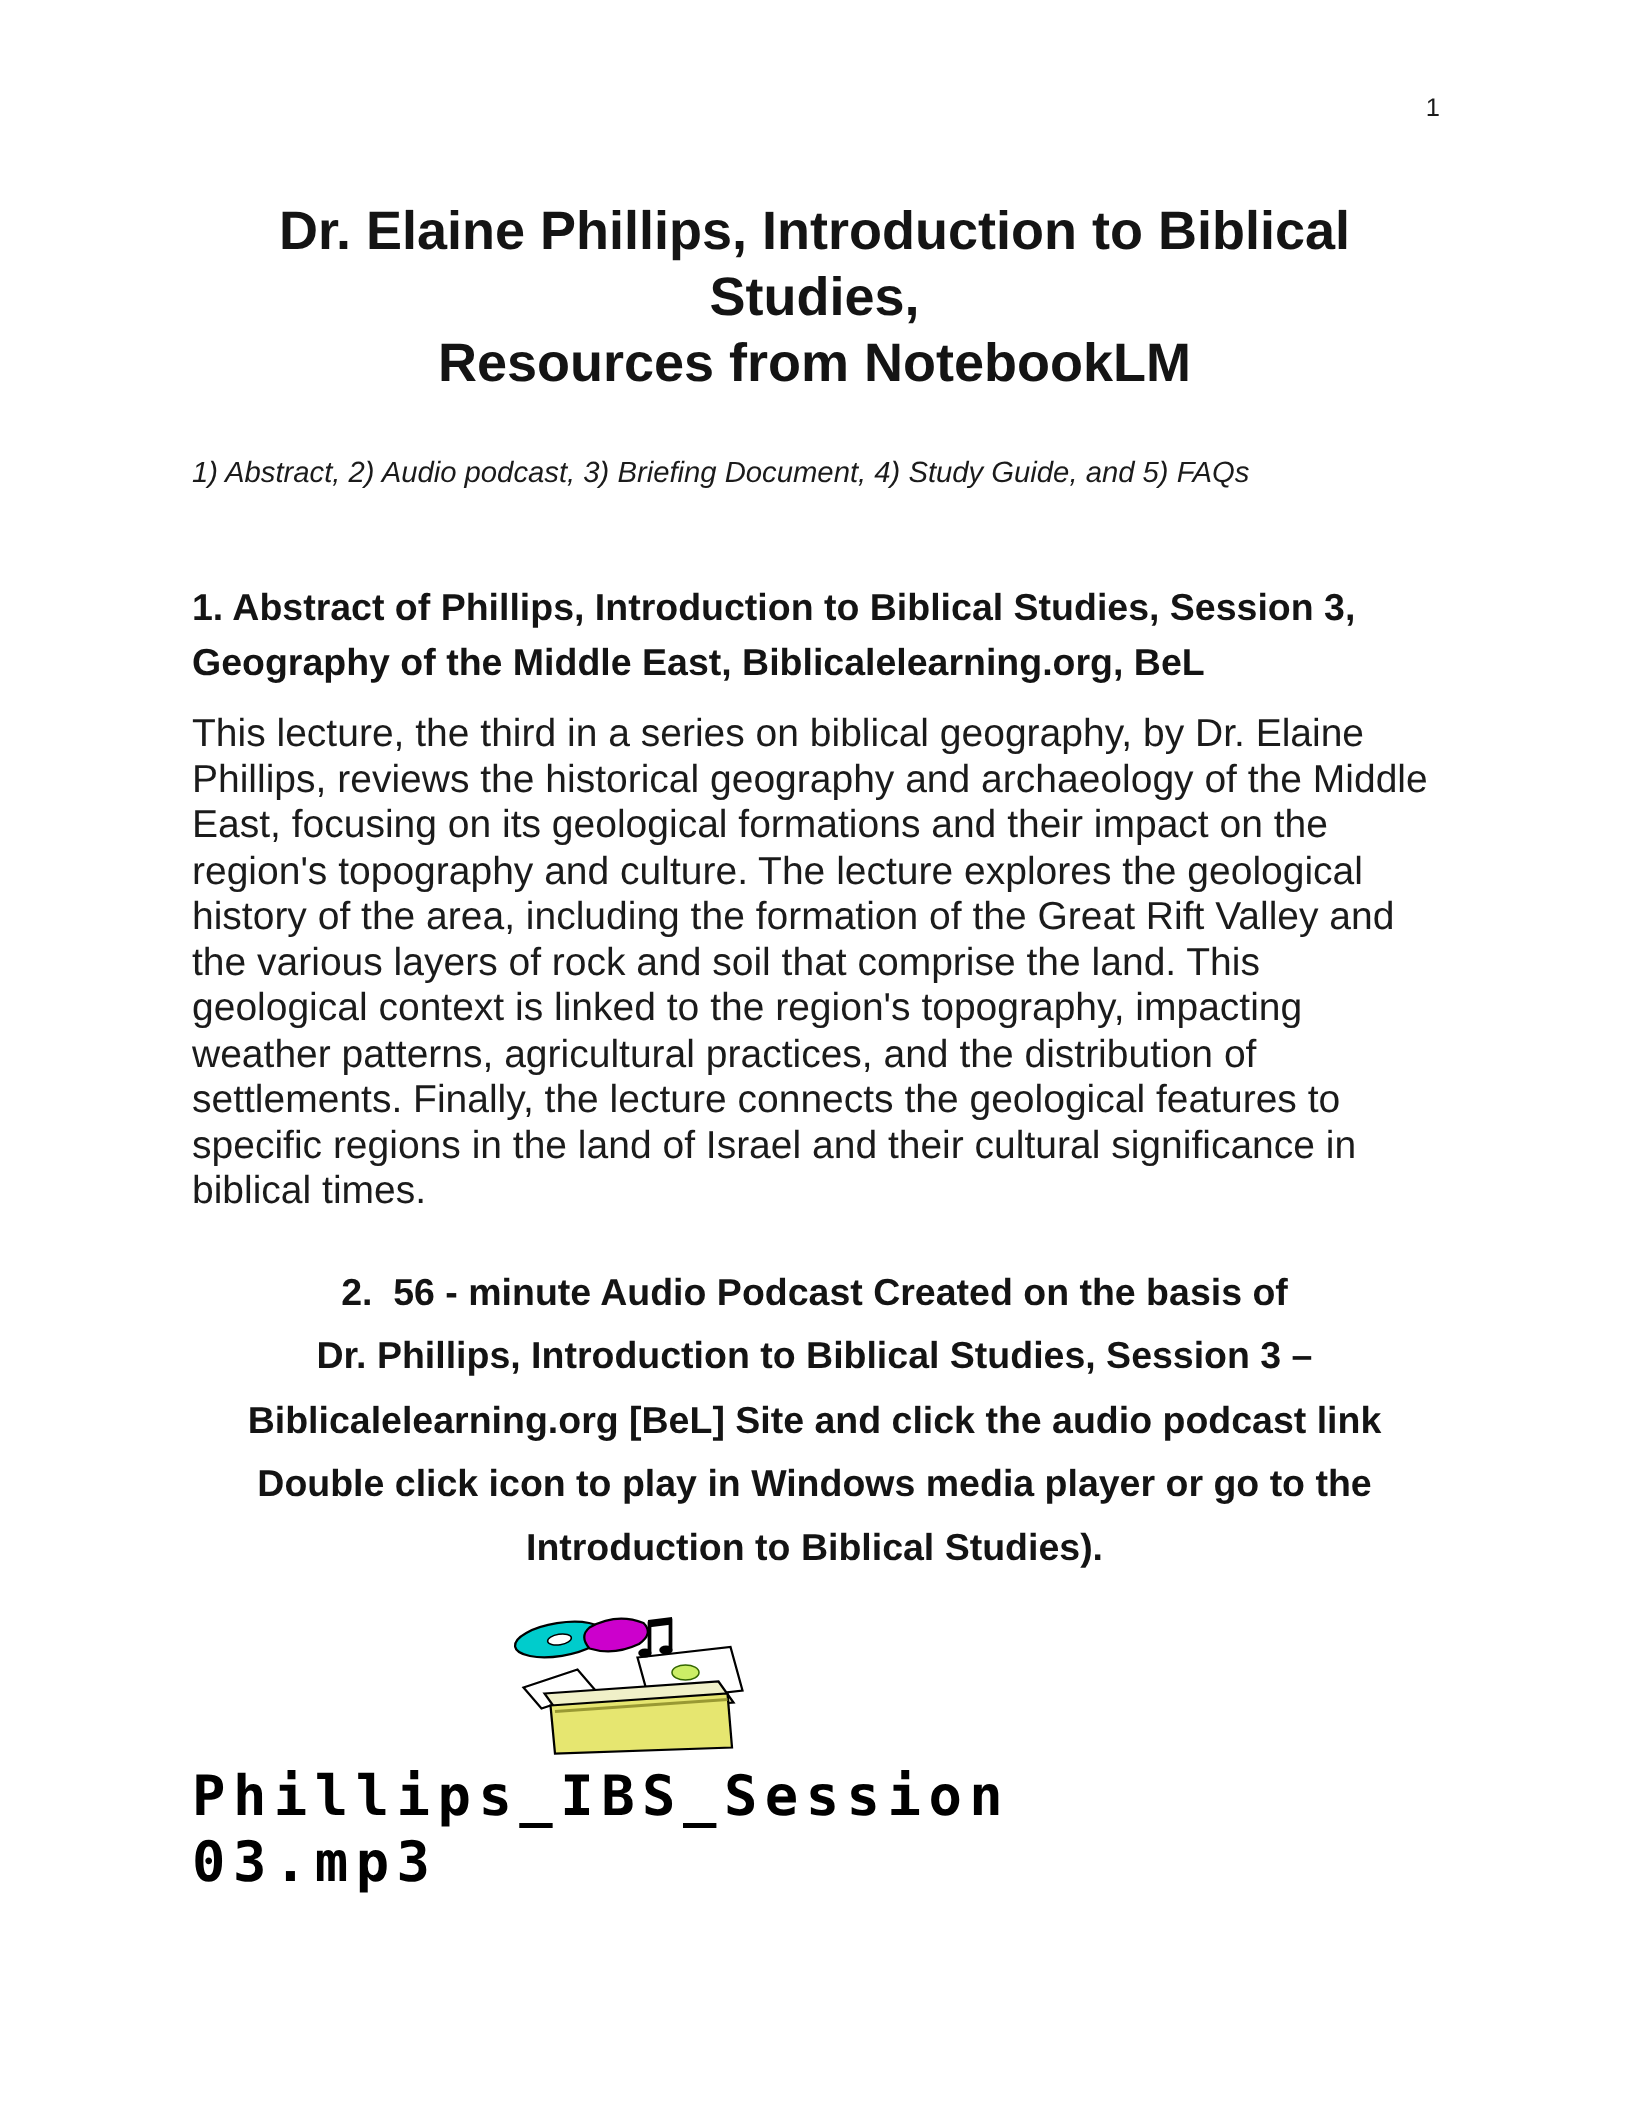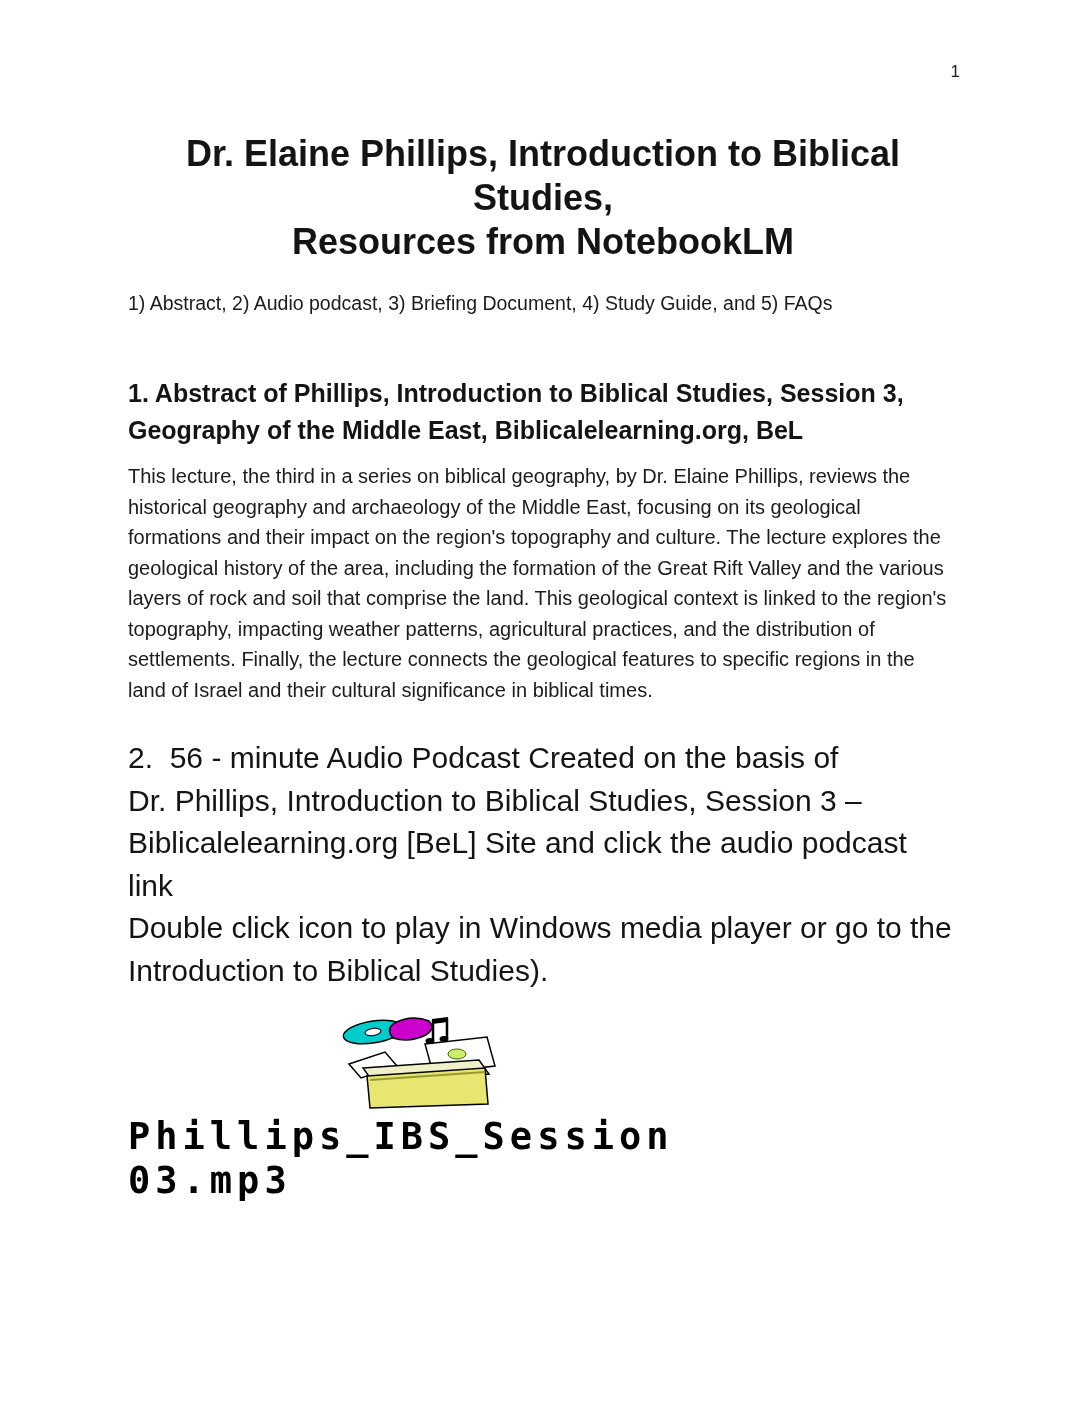--- a/index.html
+++ b/index.html
@@ -26,42 +26,44 @@
   .title{
     margin:132px 0 0 0;
     text-align:center;
     font-size:36px;
     font-weight:bold;
     line-height:44px;
     color:#141414;
   }
   .tline{display:block;}
   .subtitle{
-    margin:26px 0 0 0;
+    margin:38px 0 0 0;
     font-size:19.5px;
     line-height:27px;
+    font-style:italic;
   }
   .h-section{
     margin:58px 0 0 0;
     font-size:25px;
     font-weight:bold;
     line-height:37px;
     color:#141414;
   }
   .body-text{
     margin:12px 0 0 0;
-    font-size:20px;
+    font-size:26px;
     line-height:30.5px;
   }
   .h-section2{
     margin:32px 0 0 0;
-    font-size:30px;
-    font-weight:normal;
+    font-size:25px;
+    font-weight:bold;
     line-height:42.5px;
     color:#141414;
+    text-align:center;
   }
   .s2line{display:block;}
   .attachment{
     margin-top:22px;
   }
   .icon-wrap{
     margin-left:205px;
     width:178px;
     height:95px;
   }

